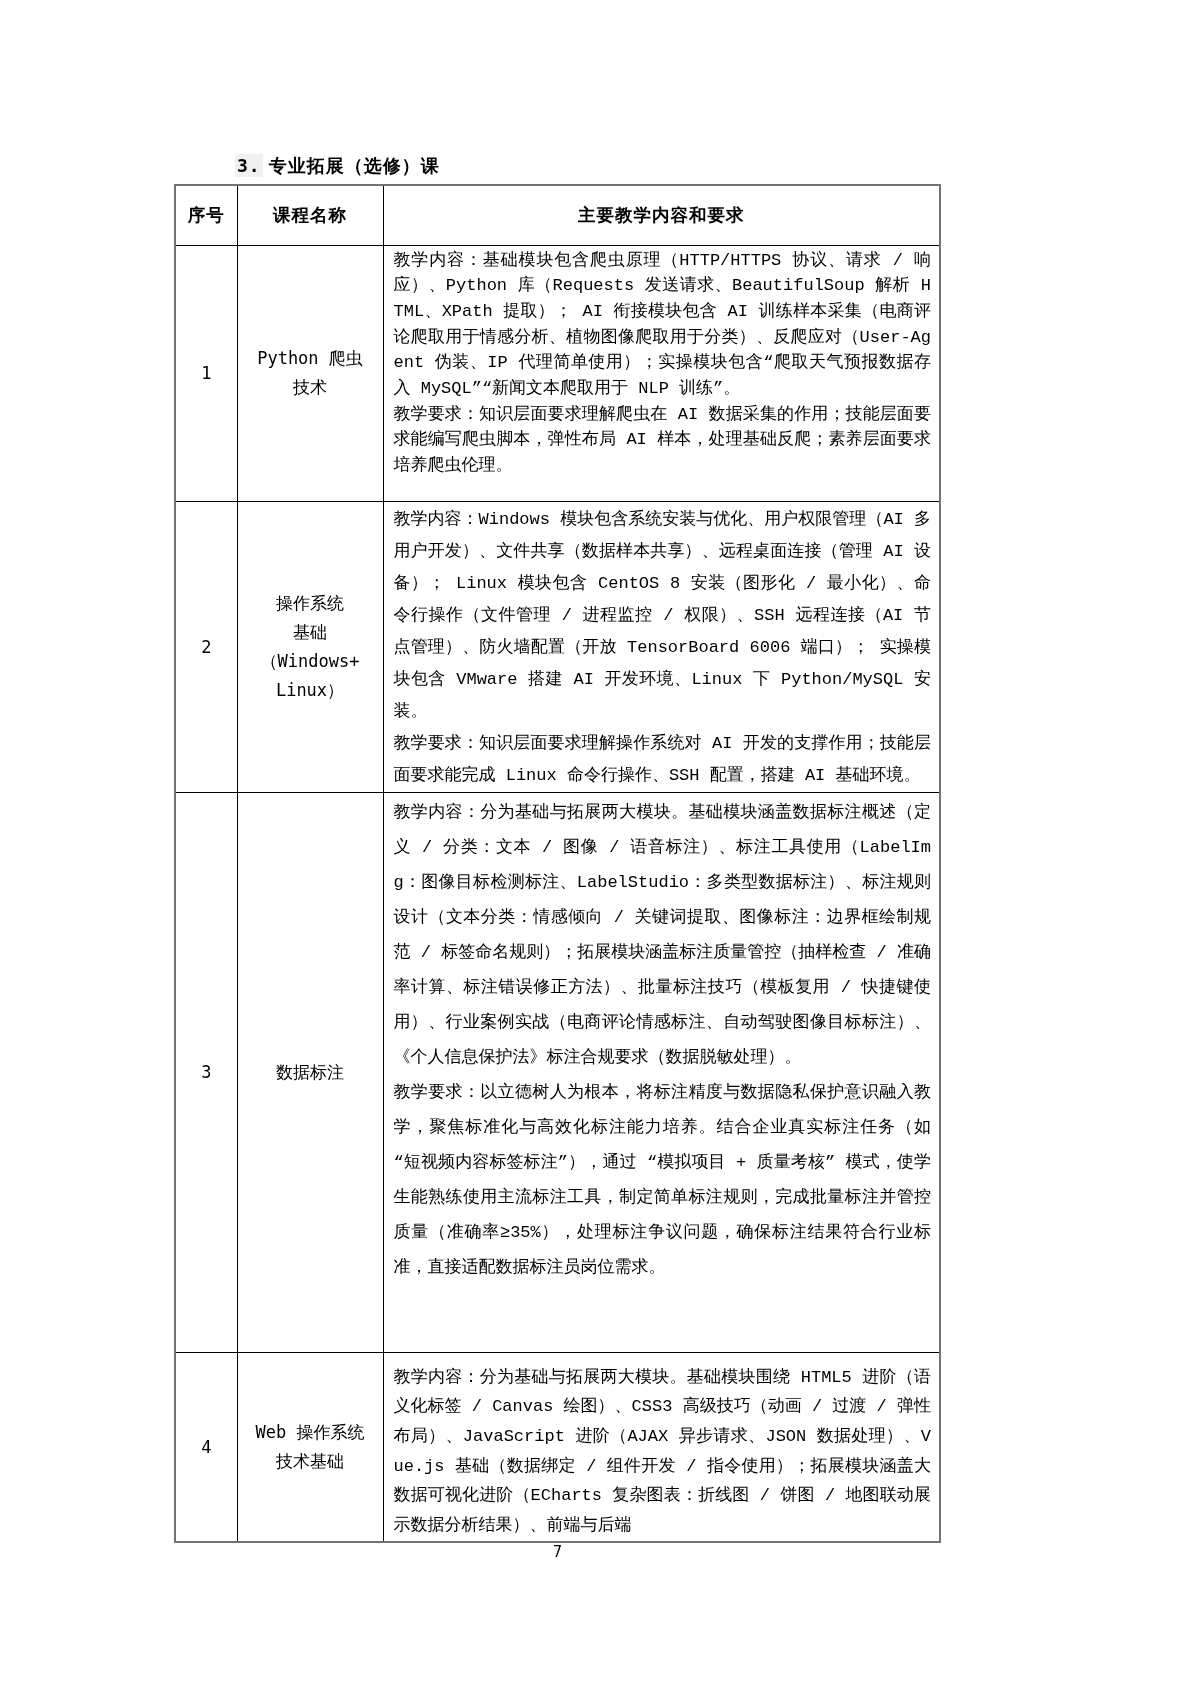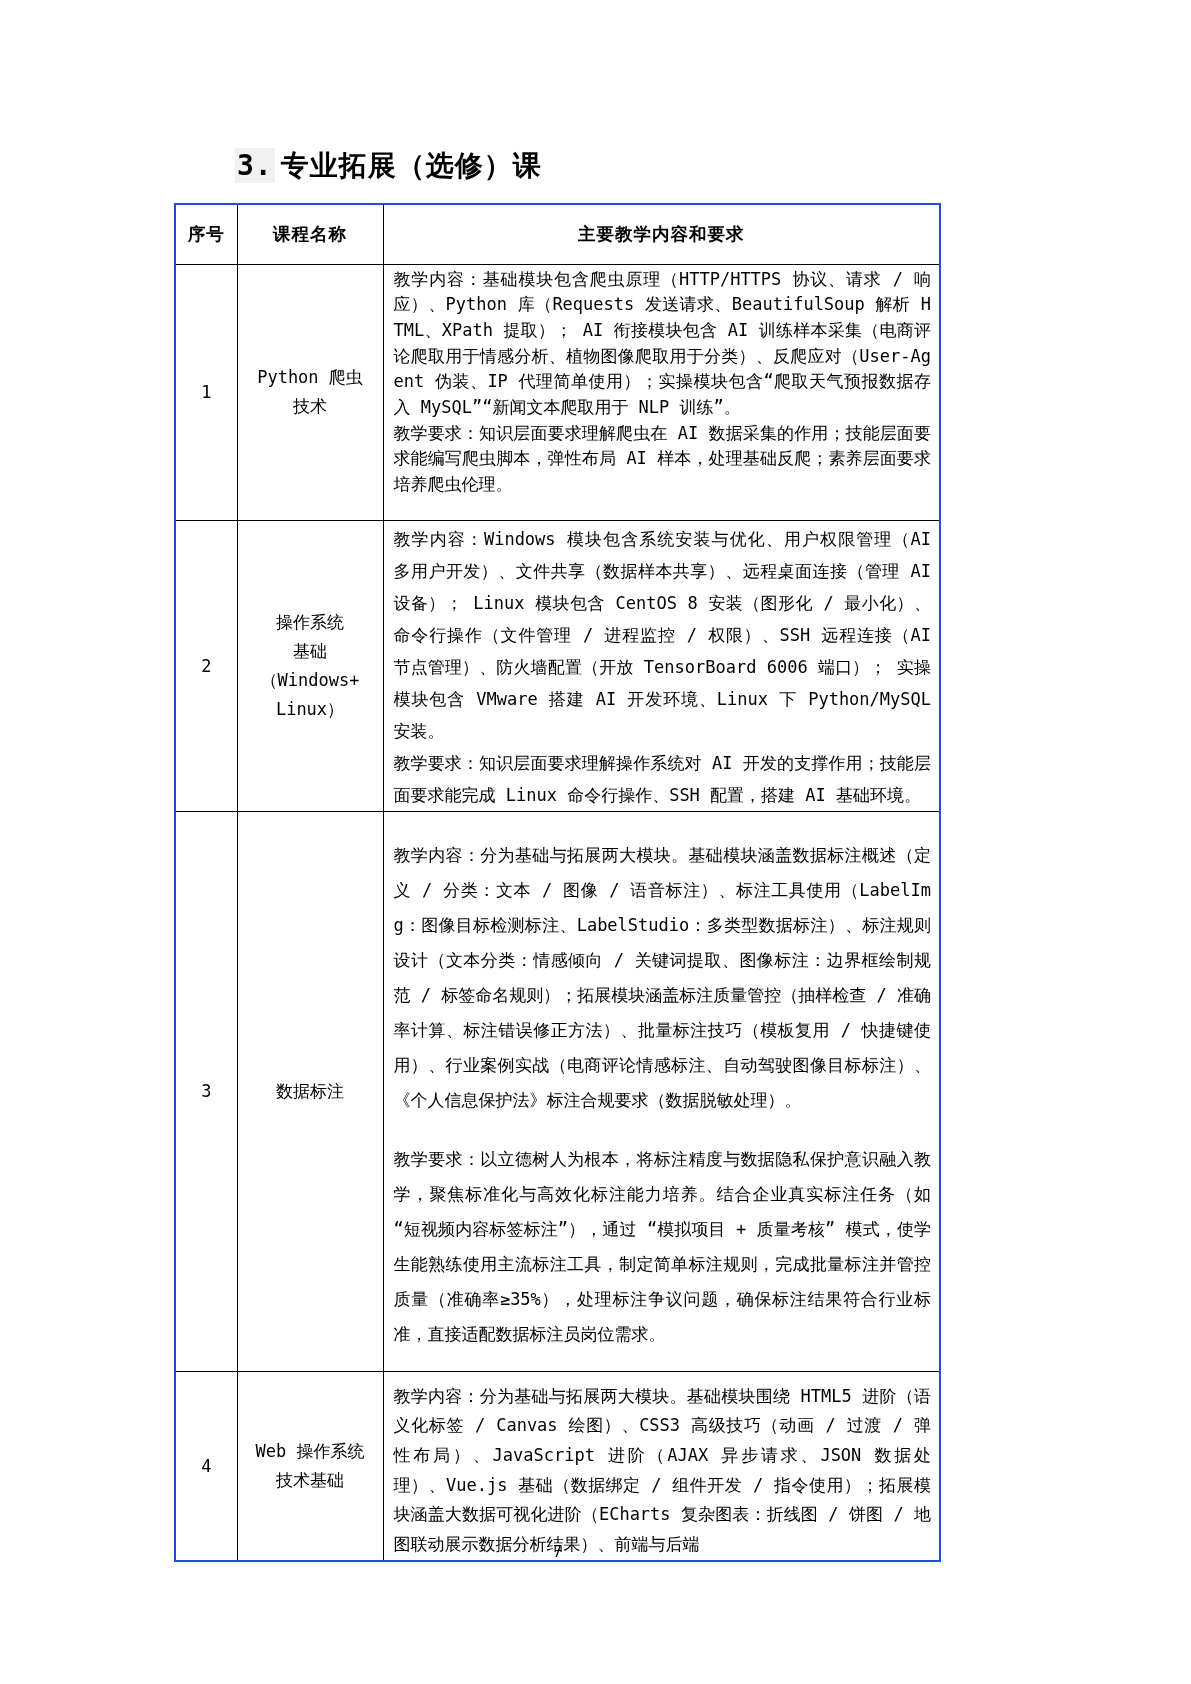--- a/index.html
+++ b/index.html
@@ -5,31 +5,31 @@
   html, body { margin: 0; padding: 0; }
   body {
     width: 1191px; height: 1684px;
     background: #ffffff;
     font-family: "DejaVu Sans Mono", "DejaVu Serif", serif;
     color: #000;
   }
   .page { position: relative; width: 1191px; height: 1684px; overflow: hidden; }
 
   .title {
-    position: absolute; top: 147px; left: 235px;
-    font-size: 28px; font-weight: bold; letter-spacing: 1px;
+    position: absolute; top: 154px; left: 235px;
+    font-size: 18px; font-weight: bold; letter-spacing: 1px;
     white-space: nowrap;
   }
   .title-num { background: #f1f1f1; padding: 1px 2px; margin-right: 6px; }
 
   table.course-table {
-    position: absolute; top: 203px; left: 174px;
+    position: absolute; top: 184px; left: 174px;
     width: 767px; table-layout: fixed;
     border-collapse: collapse;
-    border: 2px solid #1d4ed8;
+    border: 2px solid #737373;
   }
   .course-table th, .course-table td {
     border: 1px solid #000;
     overflow: hidden;
   }
   .col-no   { width: 62px; }
   .col-name { width: 146px; }
   .col-content { width: auto; }
 
   thead tr { height: 60px; }
@@ -41,30 +41,31 @@
   }
   td.cell-name { white-space: pre-line; line-height: 29px; padding: 8px 4px; }
 
   td.cell-content { vertical-align: top; padding: 2px 8px 0 10px; }
   .para {
     margin: 0;
     font-size: 17px;
     text-align: justify;
     white-space: pre-wrap;
     word-break: break-all;
+    font-family: Liberation Mono, monospace;
   }
 
   tbody tr:nth-child(1) { height: 256px; }
   tbody tr:nth-child(2) { height: 253px; }
   tbody tr:nth-child(3) { height: 560px; }
   tbody tr:nth-child(4) { height: 177px; }
 
   tbody tr:nth-child(1) .para { line-height: 25.7px; }
   tbody tr:nth-child(2) .para { line-height: 32px; }
-  tbody tr:nth-child(3) .para { line-height: 35px; margin-top: 24px; }
+  tbody tr:nth-child(3) .para { line-height: 35px; }
   tbody tr:nth-child(4) .para { line-height: 29.7px; margin-top: 8px; }
 
   .footer {
     position: absolute; top: 1543px; left: 174px; width: 767px;
     text-align: center; font-size: 15px;
   }
 </style>
 </head>
 <body>
 

